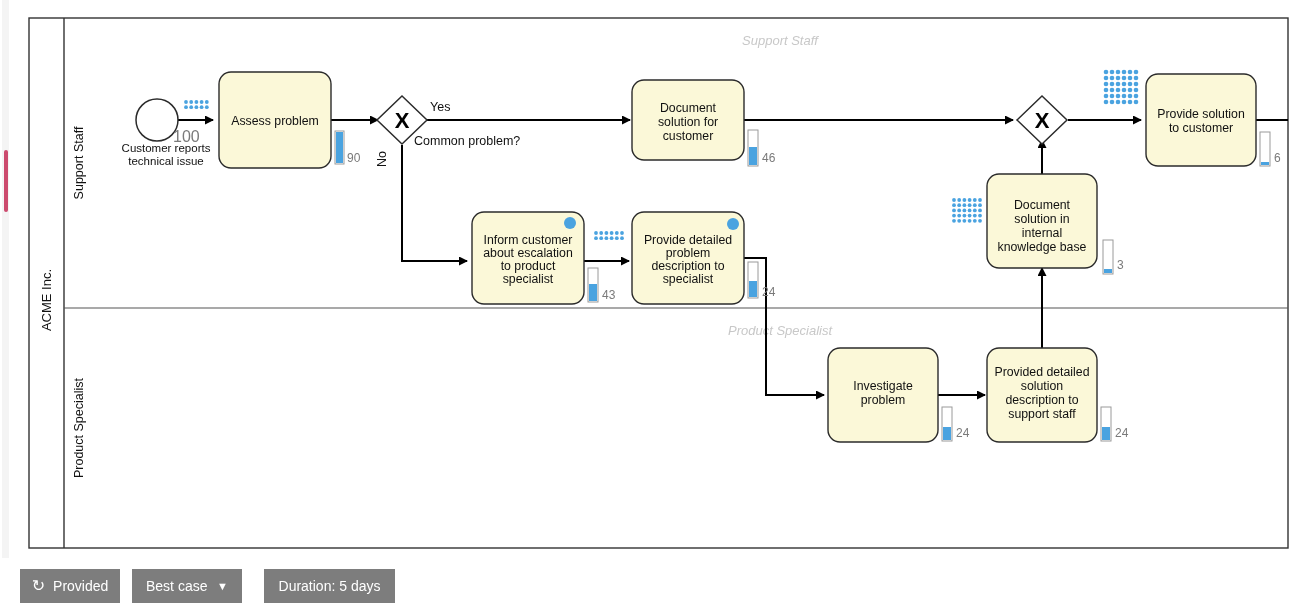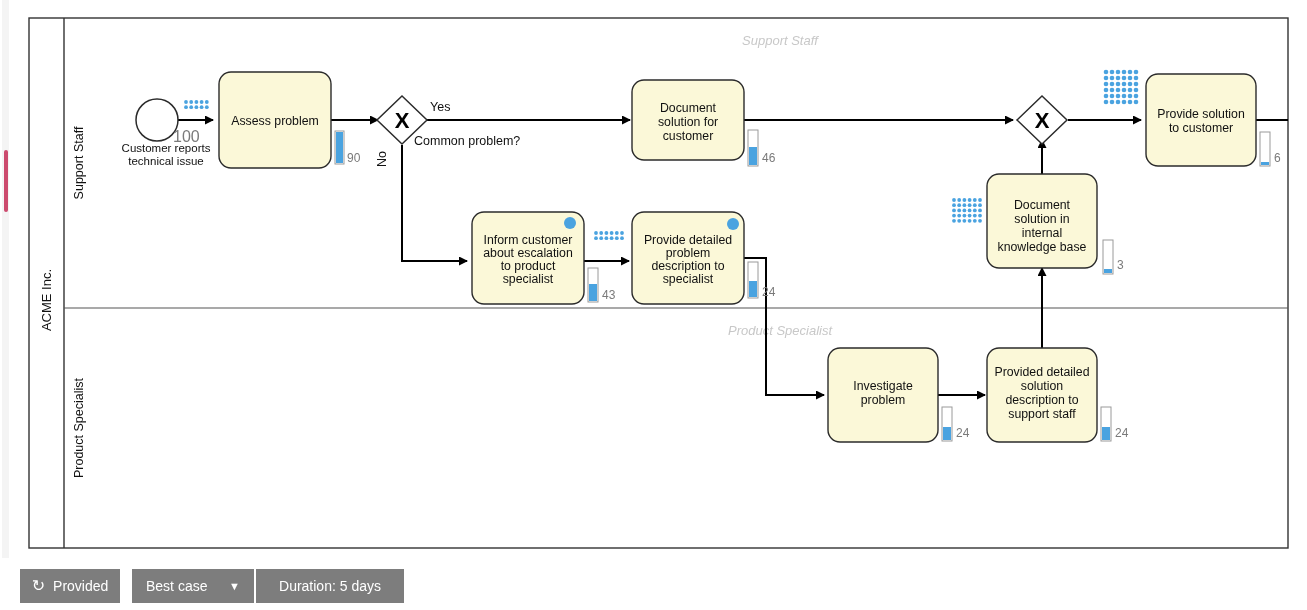--- a/index.html
+++ b/index.html
@@ -155,22 +155,22 @@
     display: flex;
     align-items: center;
     justify-content: center;
     gap: 8px;
     cursor: pointer;
     padding: 0 14px;
     box-sizing: border-box;
     white-space: nowrap;
   }
   #btn-restart { left: 20px; width: 100px; }
-  #btn-case   { left: 132px; width: 122px; justify-content: space-between; }
-  #btn-duration { left: 256px; width: 148px; align-items: center; }
+  #btn-case   { left: 132px; width: 110px; justify-content: space-between; }
+  #btn-duration { left: 264px; width: 131px; align-items: center; }
   .restart-glyph { font-size: 16px; line-height: 1; }
   .caret-glyph { font-size: 11px; line-height: 1; }
 </style>
 </head>
 <body>
 
 <div id="app">
 
   <div class="vscrollbar">
     <div class="vscroll-thumb"></div>

